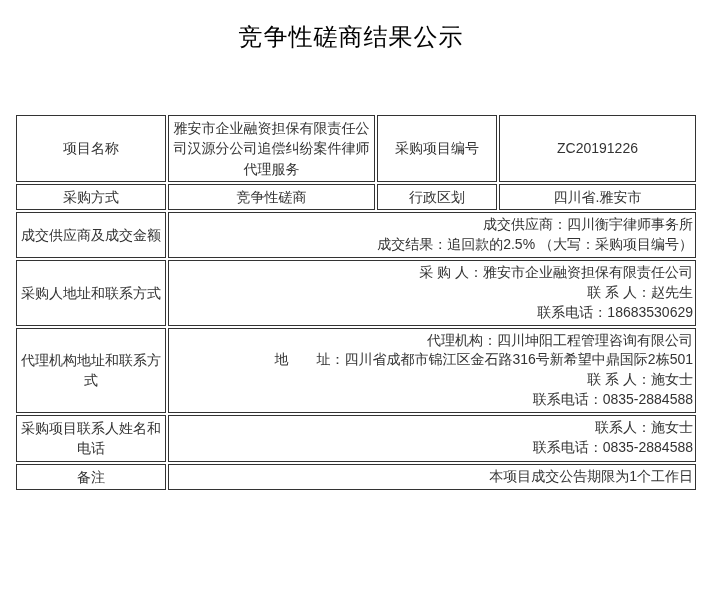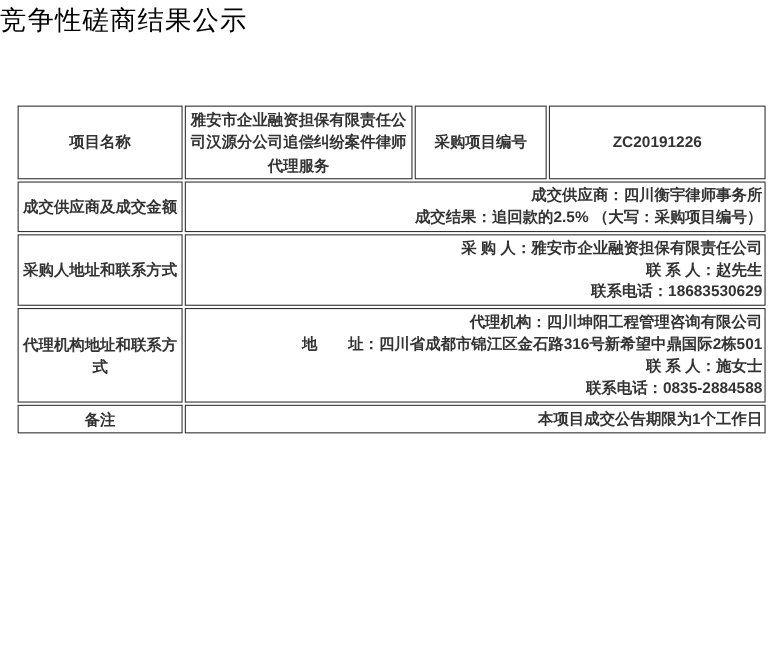--- a/index.html
+++ b/index.html
@@ -8,22 +8,22 @@
     background: #ffffff;
   }
   body {
     width: 702px;
     height: 609px;
     overflow: hidden;
     font-family: "Liberation Sans", sans-serif;
     color: #333333;
   }
   .page-title {
-    margin: 2px 0 0 0;
-    text-align: left;
+    margin: 21px 0 0 0;
+    text-align: center;
     font-family: "Liberation Serif", "DejaVu Serif", serif;
     font-size: 24px;
     font-weight: 400;
     color: #000000;
     letter-spacing: 1px;
   }
   table.result-table {
     margin: 60px 0 0 14px;
     width: 676px;
     table-layout: fixed;
@@ -33,21 +33,20 @@
   }
   table.result-table td {
     border: 1px solid #333333;
     background: #ffffff;
     text-align: center;
     vertical-align: middle;
     padding: 2px 2px;
     line-height: 1.45;
     word-break: break-all;
     color: #333333;
-    font-weight: bold;
   }
   td.label-cell {
     background: #fdfdfd;
   }
   td.value-cell .cell-line {
     display: block;
     text-align: right;
     line-height: 1.42;
   }
   col.c1 { width: 150px; }
@@ -68,20 +67,26 @@
       <col class="c4">
   </colgroup>
   <tbody>
       <tr>
         <td class="label-cell">项目名称</td>
         <td class="value-cell">雅安市企业融资担保有限责任公司汉源分公司追偿纠纷案件律师代理服务</td>
         <td class="label-cell">采购项目编号</td>
         <td class="value-cell">ZC20191226</td>
       </tr>
       <tr>
+        <td class="label-cell">采购方式</td>
+        <td class="value-cell">竞争性磋商</td>
+        <td class="label-cell">行政区划</td>
+        <td class="value-cell">四川省.雅安市</td>
+      </tr>
+      <tr>
         <td class="label-cell">成交供应商及成交金额</td>
         <td class="value-cell" colspan="3">
           <div class="cell-line">成交供应商：四川衡宇律师事务所</div>
           <div class="cell-line">成交结果：追回款的2.5% （大写：采购项目编号）</div>
         </td>
       </tr>
       <tr>
         <td class="label-cell">采购人地址和联系方式</td>
         <td class="value-cell" colspan="3">
           <div class="cell-line">采 购 人：雅安市企业融资担保有限责任公司</div>
@@ -92,19 +97,26 @@
       <tr>
         <td class="label-cell">代理机构地址和联系方式</td>
         <td class="value-cell" colspan="3">
           <div class="cell-line">代理机构：四川坤阳工程管理咨询有限公司</div>
           <div class="cell-line">地　　址：四川省成都市锦江区金石路316号新希望中鼎国际2栋501</div>
           <div class="cell-line">联 系 人：施女士</div>
           <div class="cell-line">联系电话：0835-2884588</div>
         </td>
       </tr>
       <tr>
+        <td class="label-cell">采购项目联系人姓名和电话</td>
+        <td class="value-cell" colspan="3">
+          <div class="cell-line">联系人：施女士</div>
+          <div class="cell-line">联系电话：0835-2884588</div>
+        </td>
+      </tr>
+      <tr>
         <td class="label-cell">备注</td>
         <td class="value-cell" colspan="3">
           <div class="cell-line">本项目成交公告期限为1个工作日</div>
         </td>
       </tr>
     </tbody>
 </table>
 
 </body></html>

